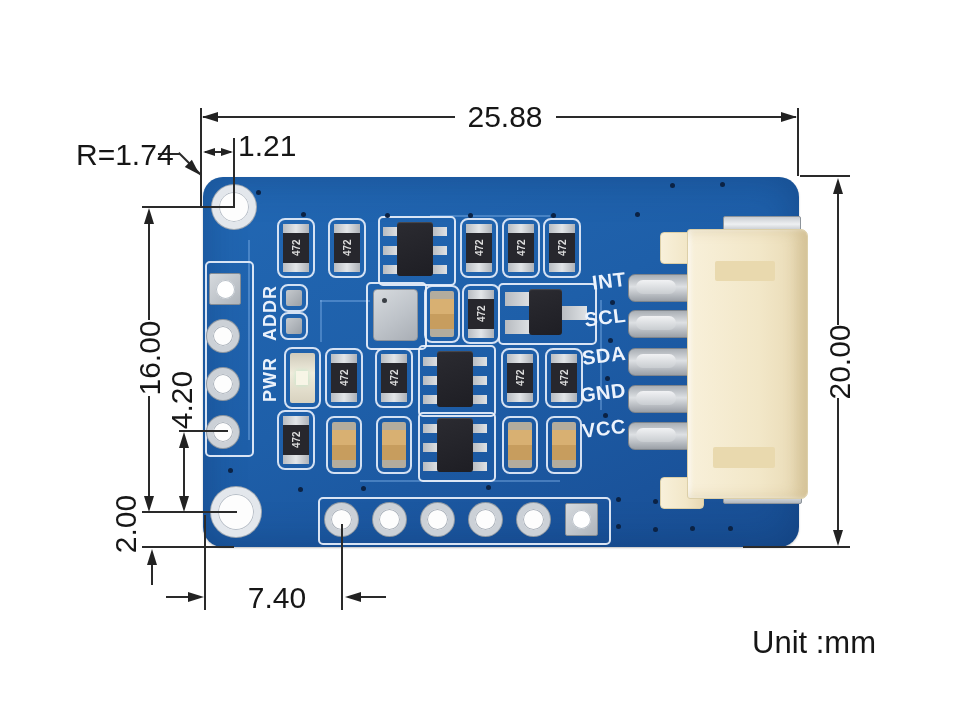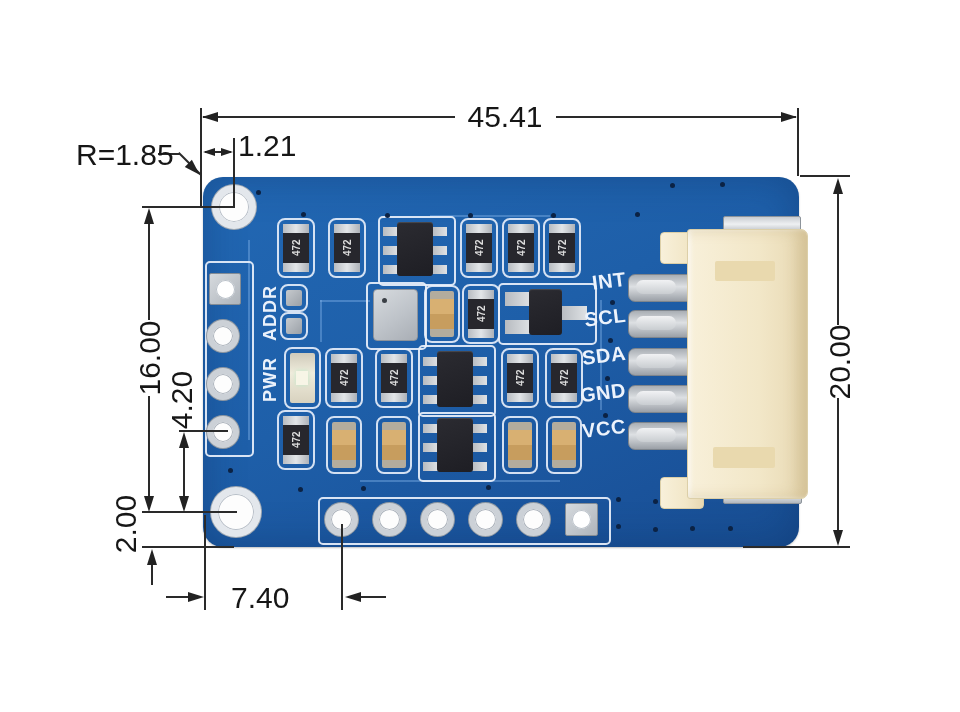--- a/index.html
+++ b/index.html
@@ -233,29 +233,29 @@
        box-shadow:inset -10px 0 14px rgba(160,130,70,.25), inset 3px 0 4px rgba(255,255,255,.6);"></div>
   <div class="conn" style="left:715px;top:261px;width:60px;height:20px;background:#e9d9ae;border-radius:2px;"></div>
   <div class="conn" style="left:713px;top:447px;width:62px;height:21px;background:#e9d9ae;border-radius:2px;"></div>
 
   <div class="dline" style="left:200px;top:108px;width:2px;height:100px;"></div>
   <div class="dline" style="left:797px;top:108px;width:2px;height:68px;"></div>
   <div class="dline" style="left:203px;top:116px;width:252px;height:2px;"></div>
   <div class="dline" style="left:556px;top:116px;width:240px;height:2px;"></div>
   <div class="arr left" style="left:202px;top:112px;"></div>
   <div class="arr right" style="left:781px;top:112px;"></div>
-  <div class="dtext" style="left:455px;top:102px;width:100px;text-align:center;">45.41</div>
+  <div class="dtext" style="left:455px;top:102px;width:100px;text-align:center;">25.88</div>
 
   <div class="dline" style="left:233px;top:138px;width:2px;height:70px;"></div>
   <div class="dline" style="left:205px;top:151px;width:26px;height:2px;"></div>
   <div class="arr sm left" style="left:203px;top:148px;"></div>
   <div class="arr sm right" style="left:221px;top:148px;"></div>
   <div class="dtext" style="left:238px;top:131px;">1.21</div>
 
-  <div class="dtext" style="left:76px;top:140px;">R=1.85</div>
+  <div class="dtext" style="left:76px;top:140px;">R=1.74</div>
   <div class="dline" style="left:158px;top:153px;width:22px;height:2px;"></div>
   <div class="dline" style="left:174px;top:163px;width:32px;height:2px;transform:rotate(45deg);"></div>
   <div class="arr right" style="left:186px;top:164px;transform:rotate(45deg);"></div>
 
   <div class="dline" style="left:142px;top:206px;width:92px;height:2px;"></div>
   <div class="arr up" style="left:144px;top:208px;"></div>
   <div class="dline" style="left:148px;top:222px;width:2px;height:98px;"></div>
   <div class="dline" style="left:148px;top:396px;width:2px;height:102px;"></div>
   <div class="arr down" style="left:144px;top:496px;"></div>
   <div class="dtext rot" style="left:102px;top:343px;width:96px;">16.00</div>
@@ -271,24 +271,25 @@
   <div class="arr up" style="left:147px;top:549px;"></div>
   <div class="dline" style="left:151px;top:563px;width:2px;height:22px;"></div>
   <div class="dtext rot" style="left:90px;top:509px;width:72px;">2.00</div>
 
   <div class="dline" style="left:204px;top:515px;width:2px;height:95px;"></div>
   <div class="dline" style="left:341px;top:524px;width:2px;height:86px;"></div>
   <div class="dline" style="left:166px;top:596px;width:26px;height:2px;"></div>
   <div class="arr right" style="left:188px;top:592px;"></div>
   <div class="arr left" style="left:345px;top:592px;"></div>
   <div class="dline" style="left:360px;top:596px;width:26px;height:2px;"></div>
-  <div class="dtext" style="left:231px;top:583px;width:92px;text-align:left;">7.40</div>
+  <div class="dtext" style="left:231px;top:583px;width:92px;text-align:center;">7.40</div>
 
   <div class="dline" style="left:800px;top:175px;width:50px;height:2px;"></div>
   <div class="dline" style="left:743px;top:546px;width:107px;height:2px;"></div>
   <div class="arr up" style="left:833px;top:178px;"></div>
   <div class="dline" style="left:837px;top:192px;width:2px;height:133px;"></div>
   <div class="dline" style="left:837px;top:398px;width:2px;height:134px;"></div>
   <div class="arr down" style="left:833px;top:530px;"></div>
   <div class="dtext rot" style="left:792px;top:347px;width:96px;">20.00</div>
 
+  <div class="dtext" style="left:752px;top:628px;font-size:31px;">Unit :mm</div>
 
 </div>
 
 </body></html>

